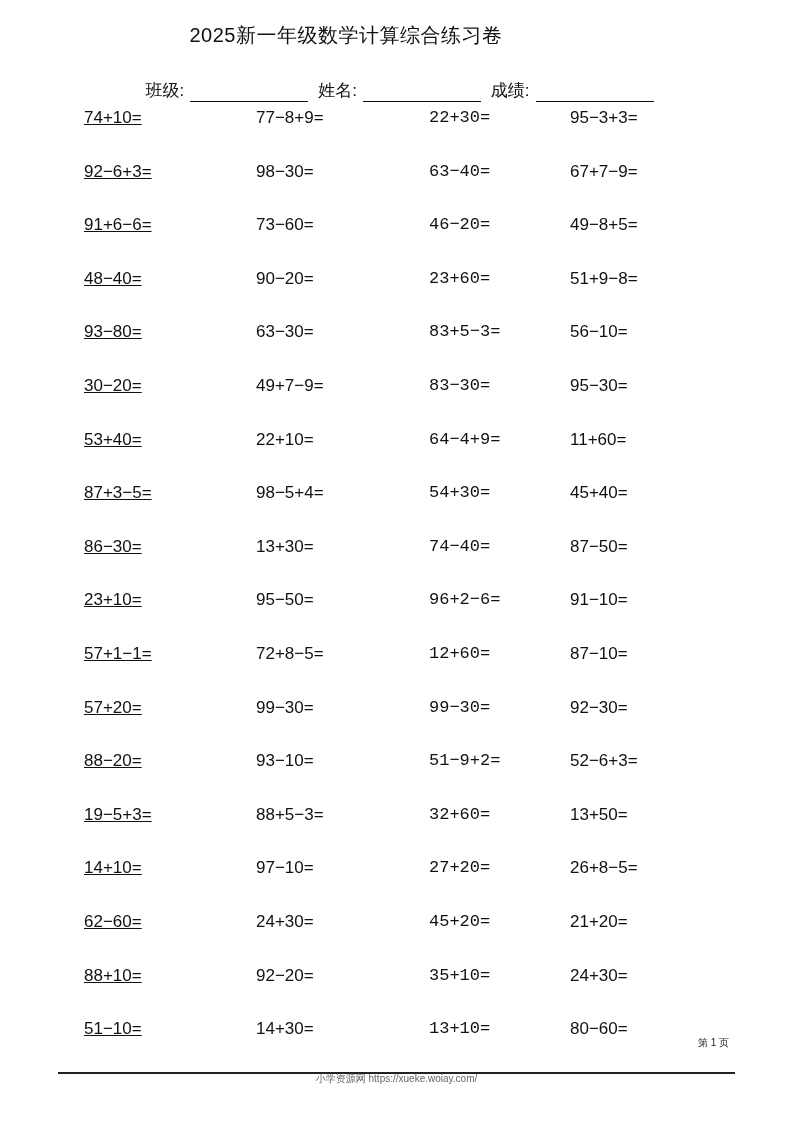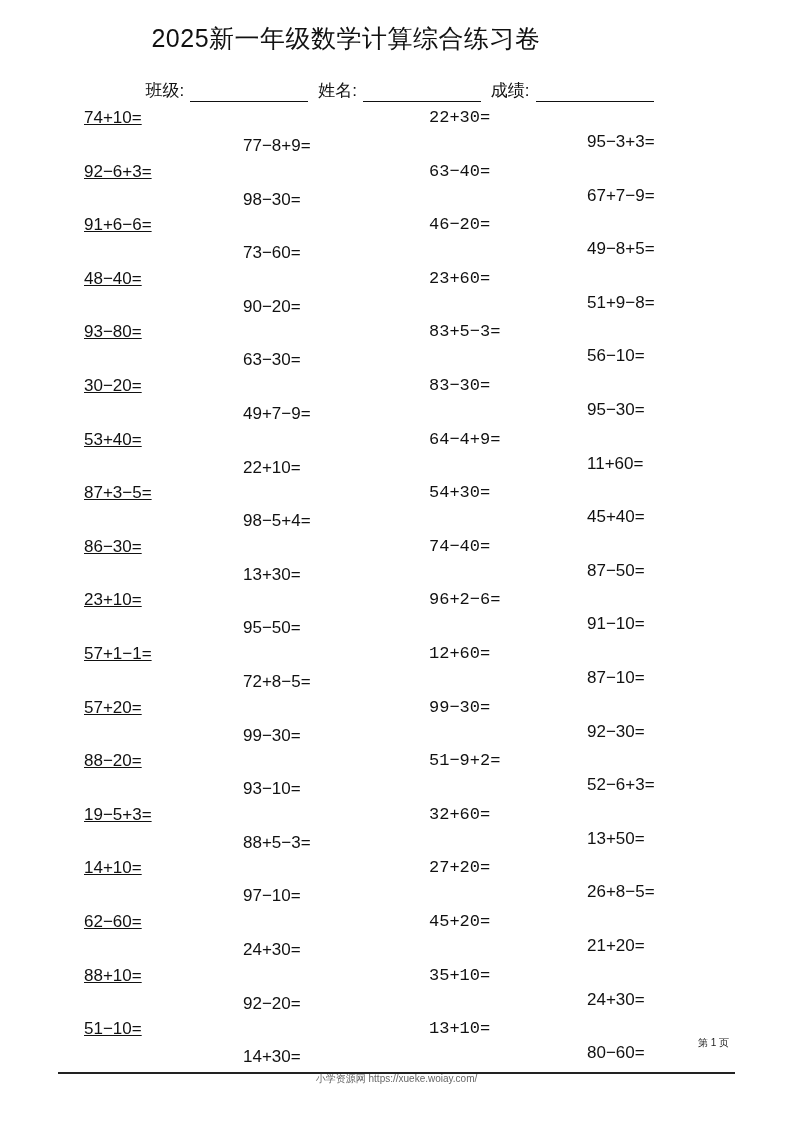--- a/index.html
+++ b/index.html
@@ -1,28 +1,28 @@
 <!DOCTYPE html>
 <html><head>
 <meta charset="utf-8">
 <style>
   html, body { margin: 0; padding: 0; background: #ffffff; }
   body { width: 793px; height: 1121px; position: relative; overflow: hidden;
          font-family: "Liberation Sans", "DejaVu Sans", sans-serif; color: #111; }
   .title { position: absolute; top: 22px; left: 0; width: 692px; text-align: center;
-           font-size: 25px; font-weight: normal; letter-spacing: 0.5px; }
+           font-size: 20px; font-weight: normal; letter-spacing: 0.5px; }
   .info { position: absolute; top: 79px; left: 0; width: 793px; display: flex;
           justify-content: center; align-items: flex-end; font-size: 17px; }
   .info .label { margin-left: 8px; }
   .info .blank { display: inline-block; width: 118px; border-bottom: 1px solid #111;
                  height: 16px; margin-left: 6px; margin-right: 2px; }
   .grid { position: absolute; top: 108px; left: 84px; }
   .row { position: relative; height: 53.6px; }
   .cell { position: absolute; top: 0; font-size: 17px; white-space: nowrap; }
-  .c0 { left: 0; text-decoration: underline; } .c1 { left: 159px; margin-top: 28px; } .c2 { left: 345px; font-family: Liberation Mono, monospace; } .c3 { left: 503px; margin-top: 24px; }
+  .c0 { left: 0; text-decoration: underline; } .c1 { left: 172px; } .c2 { left: 345px; font-family: Liberation Mono, monospace; } .c3 { left: 486px; }
   .footer-line { position: absolute; top: 1072px; left: 58px; width: 677px; height: 1.5px; background: #222; }
   .watermark { position: absolute; top: 1072px; left: 0; width: 793px; text-align: center;
                font-size: 10px; color: #666; padding-right: 16px; }
   .watermark span { position: relative; left: 0px; }
   .pagenum { position: absolute; top: 1036px; left: 698px; font-size: 10px; color: #222; }
 </style>
 </head>
 <body>
 
 <div class="title">2025新一年级数学计算综合练习卷</div>

